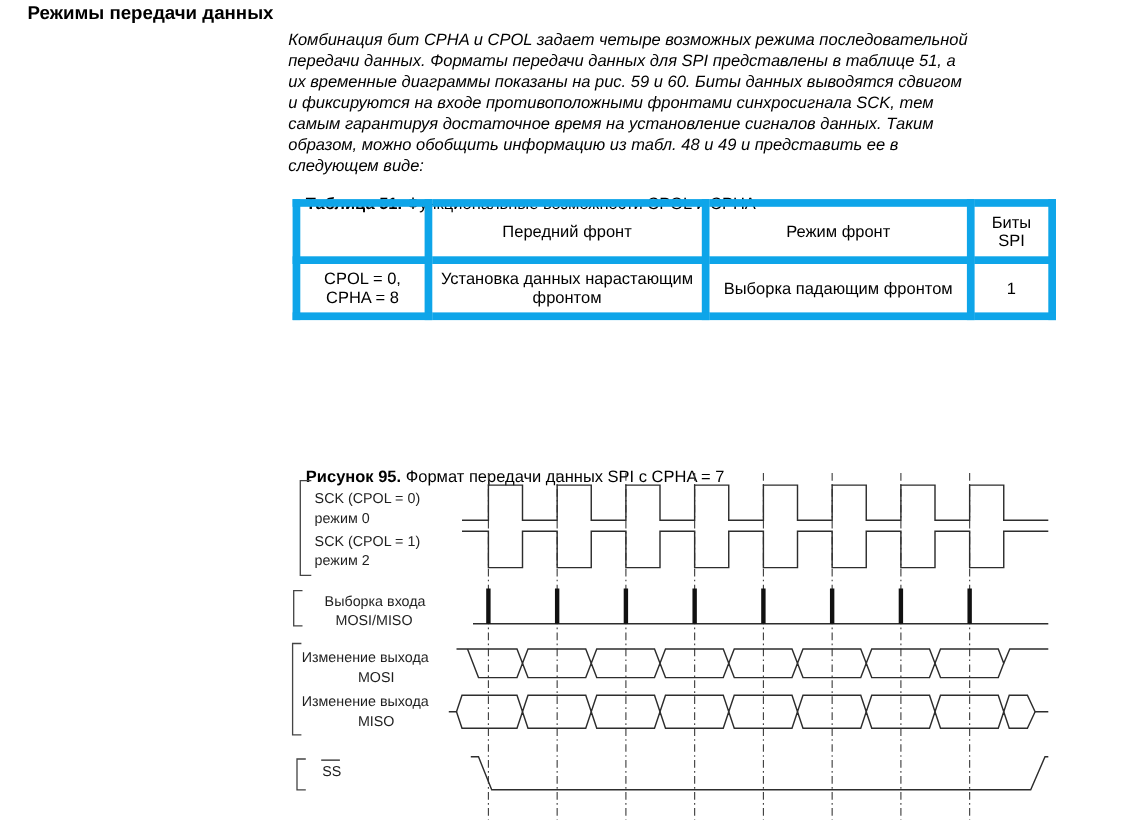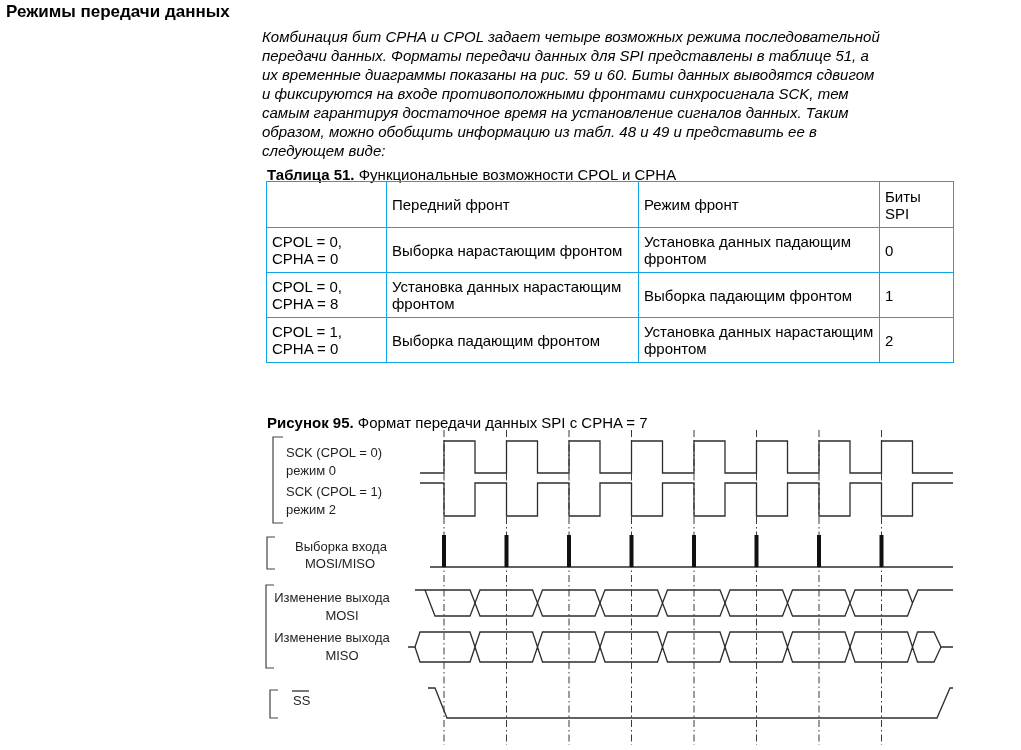--- a/index.html
+++ b/index.html
@@ -1,38 +1,38 @@
 <!DOCTYPE html>
 <html><head>
 <meta charset="utf-8">
 <style>
   html,body{margin:0;padding:0;}
   body{
     width:1021px;height:750px;background:#ffffff;color:#000;
     font-family:"Liberation Sans", sans-serif;position:relative;overflow:hidden;
   }
   .page-title{
-    position:absolute;left:6px;top:2px;margin:0;
+    position:absolute;left:25px;top:2px;margin:0;
     font-size:17px;font-weight:bold;
   }
   .intro{
     position:absolute;left:262px;top:27px;width:694px;margin:0;
     font-size:15px;line-height:19px;white-space:pre-line;font-style:italic;
   }
-  .caption{position:absolute;left:262px;margin:5px;font-size:15px;line-height:18px;}
+  .caption{position:absolute;left:262px;margin:16px;font-size:15px;line-height:18px;}
   .caption b{font-weight:bold;}
   .tcap{top:161px;}
   .fcap{top:409px;}
   table.t51{
     position:absolute;left:266px;top:181px;border-collapse:collapse;
     font-size:15px;table-layout:fixed;
   }
   table.t51 td{
-    border:1px solid #0ea5e9;padding:1px 5px;vertical-align:middle;
-    line-height:17px;overflow:hidden;
+    border:7px solid #0ea5e9;padding:1px 5px;vertical-align:middle;
+    line-height:17px;overflow:hidden;text-align:center;
   }
   table.t51 tr.hdr td{height:43px;}
   table.t51 tr.row td{height:42px;}
   svg.diagram{position:absolute;left:262px;top:428px;}
   svg.diagram text{
     font-family:"Liberation Sans", sans-serif;font-size:13px;fill:#1f1f1f;
   }
   .wave{fill:none;stroke:#2d2d2d;stroke-width:1.3;}
   .grid{fill:none;stroke:#3a3a3a;stroke-width:1;stroke-dasharray:7 3 1.5 3;}
   .tick{fill:none;stroke:#111;stroke-width:4;}
@@ -62,36 +62,24 @@
       <col style="width:74px">
   </colgroup>
   <tbody>
       <tr class="hdr">
     <td></td>
     <td>Передний фронт</td>
     <td>Режим фронт</td>
     <td>Биты SPI</td>
   </tr>
   <tr class="row">
-    <td>CPOL = 0, CPHA = 0</td>
-    <td>Выборка нарастающим фронтом</td>
-    <td>Установка данных падающим фронтом</td>
-    <td>0</td>
-  </tr>
-  <tr class="row">
     <td>CPOL = 0, CPHA = 8</td>
     <td>Установка данных нарастающим фронтом</td>
     <td>Выборка падающим фронтом</td>
     <td>1</td>
-  </tr>
-  <tr class="row">
-    <td>CPOL = 1, CPHA = 0</td>
-    <td>Выборка падающим фронтом</td>
-    <td>Установка данных нарастающим фронтом</td>
-    <td>2</td>
   </tr>
 </tbody>
   </table>
 
 <p class="caption fcap"><b>Рисунок 95.</b><span> Формат передачи данных SPI с CPHA = 7</span></p>
 
 <svg class="diagram" width="700" height="322" viewBox="0 0 700 322">
 
   <path class="grid" d="M182 2 V317 M244.5 2 V317 M307 2 V317 M369.5 2 V317 M432 2 V317 M494.5 2 V317 M557 2 V317 M619.5 2 V317"></path>
 

